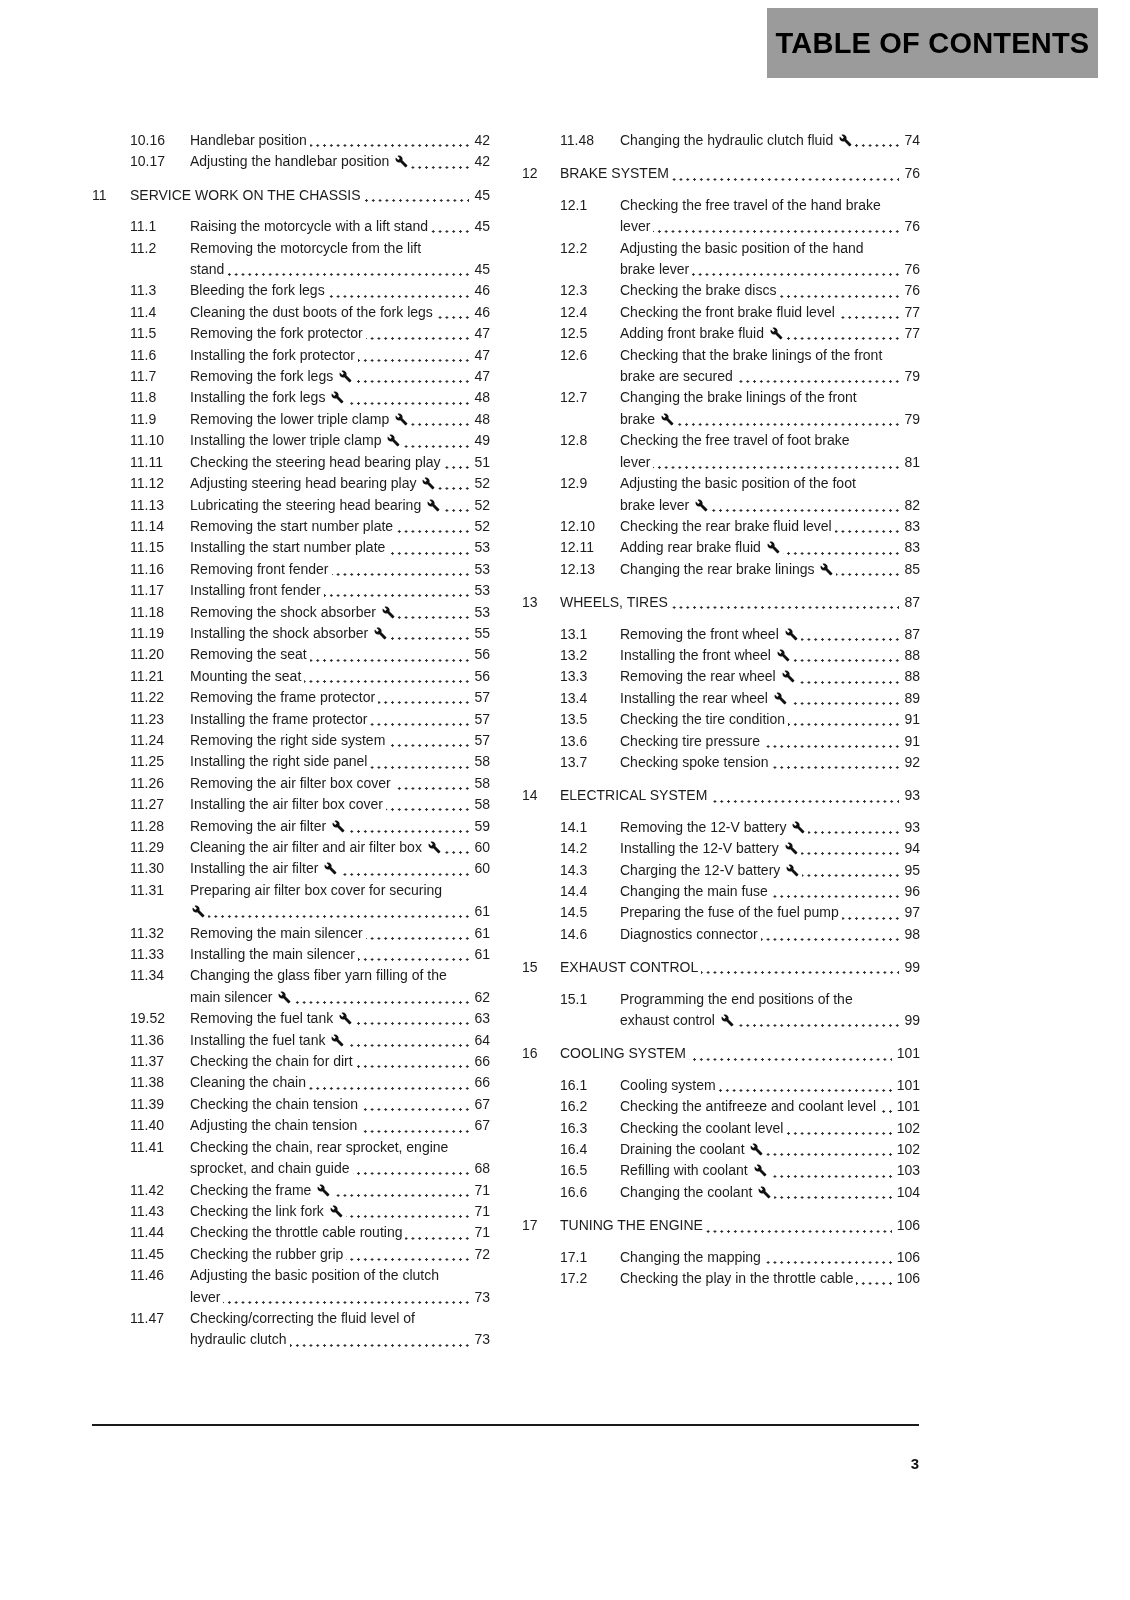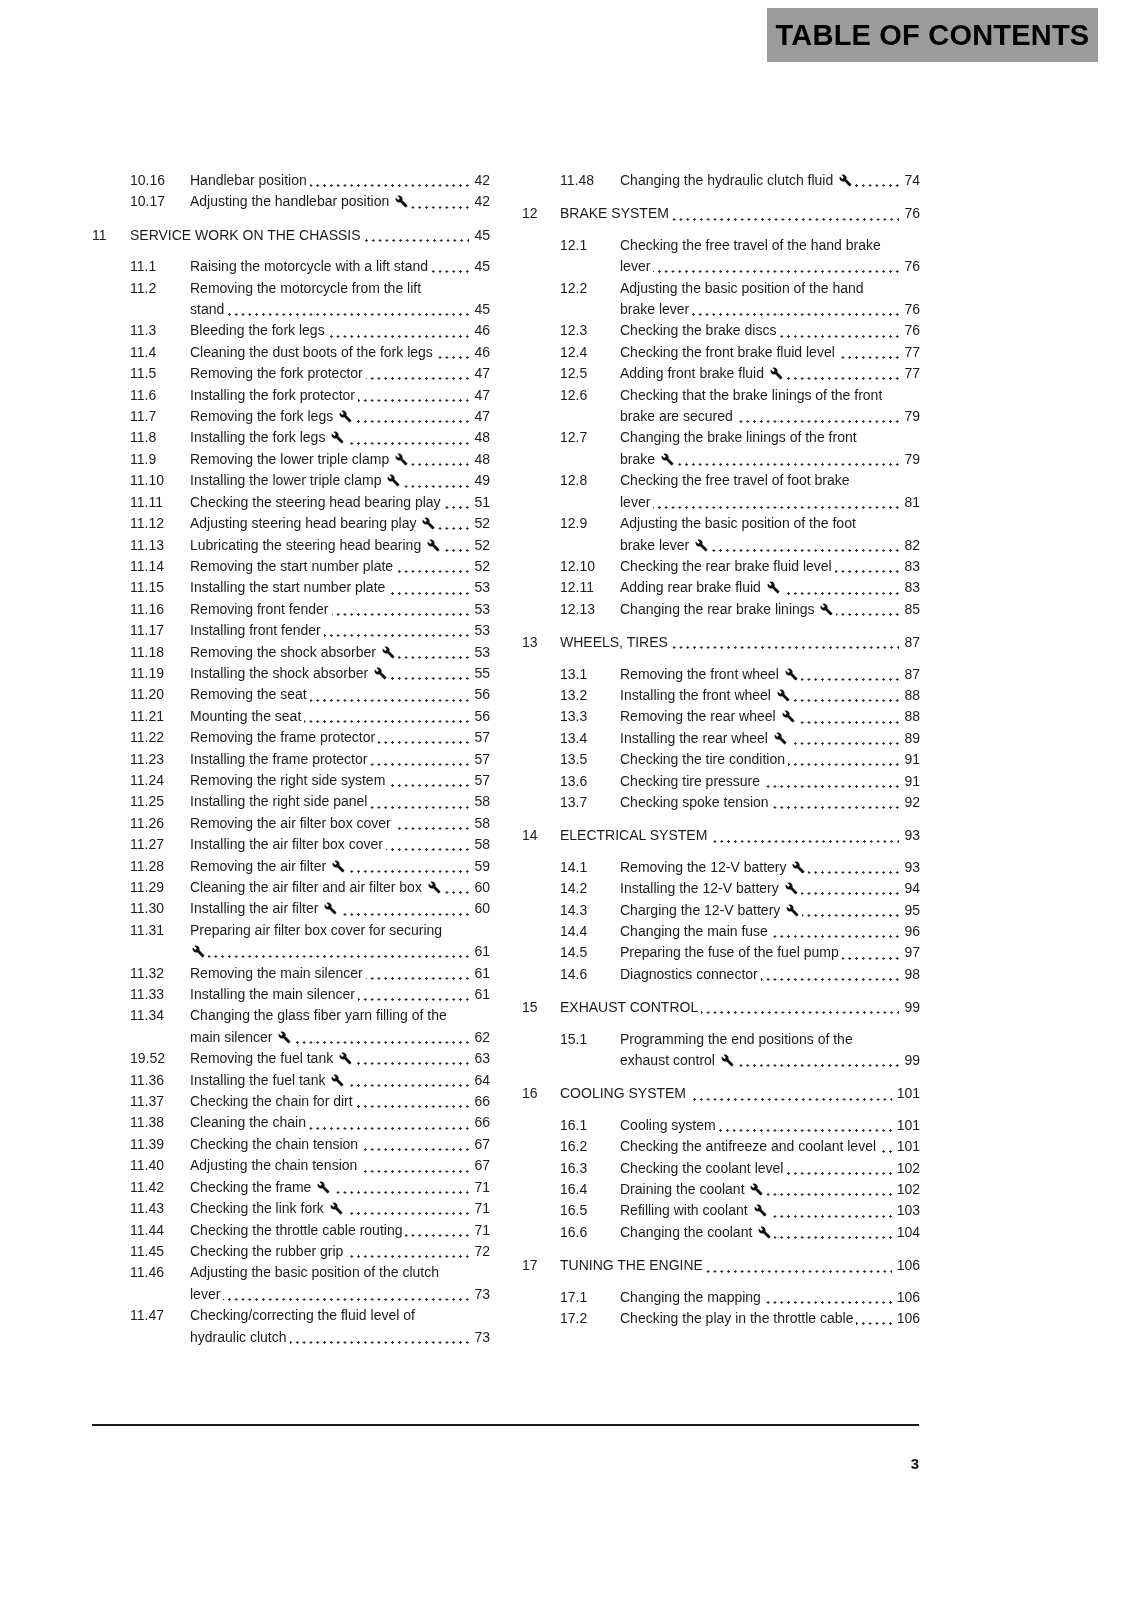--- a/index.html
+++ b/index.html
@@ -13,42 +13,41 @@
     font-family: "Liberation Sans", sans-serif;
     color: #1c1c1c;
     overflow: hidden;
   }
 
   .banner {
     position: absolute;
     top: 8px;
     left: 767px;
     width: 331px;
-    height: 54px;
+    height: 70px;
     background: #9b9b9b;
     display: flex;
     align-items: center;
     justify-content: center;
   }
   .banner h1 {
     font-size: 29px;
     font-weight: bold;
     color: #000000;
     letter-spacing: 0.2px;
     white-space: nowrap;
   }
 
   .columns {
     position: absolute;
     left: 92px;
     top: 130px;
     width: 828px;
     display: flex;
     gap: 32px;
-    margin-top: 40px;
   }
   .col { width: 398px; }
 
   .toc-row {
     position: relative;
     padding-left: 98px;
     font-size: 14px;
     line-height: 21.4px;
   }
   .toc-row .num {
@@ -319,20 +318,21 @@
         <div class="toc-row">
           <span class="num">11.39</span>
           <div class="body"><span class="title">Checking the chain tension</span><span class="page-num">67</span></div>
         </div>
         <div class="toc-row">
           <span class="num">11.40</span>
           <div class="body"><span class="title">Adjusting the chain tension</span><span class="page-num">67</span></div>
         </div>
         <div class="toc-row">
           <span class="num">11.41</span>
+          <div class="body"><span class="title">Checking the chain, rear sprocket, engine sprocket, and chain guide</span><span class="page-num">68</span></div>
         </div>
         <div class="toc-row">
           <span class="num">11.42</span>
           <div class="body"><span class="title">Checking the frame <svg viewBox="0 0 24 24" class="wrench-icon">
                 <path d="M22.7 19l-9.1-9.1c.9-2.3.4-5-1.5-6.9-2-2-5-2.4-7.4-1.3L9 6 6 9 1.6 4.7C.4 7.1.9 10.1 2.9 12.1c1.9 1.9 4.6 2.4 6.9 1.5l9.1 9.1c.4.4 1 .4 1.4 0l2.3-2.3c.5-.4.5-1.1.1-1.4z" fill="#111111"></path>
               </svg></span><span class="page-num">71</span></div>
         </div>
         <div class="toc-row">
           <span class="num">11.43</span>
           <div class="body"><span class="title">Checking the link fork <svg viewBox="0 0 24 24" class="wrench-icon">

